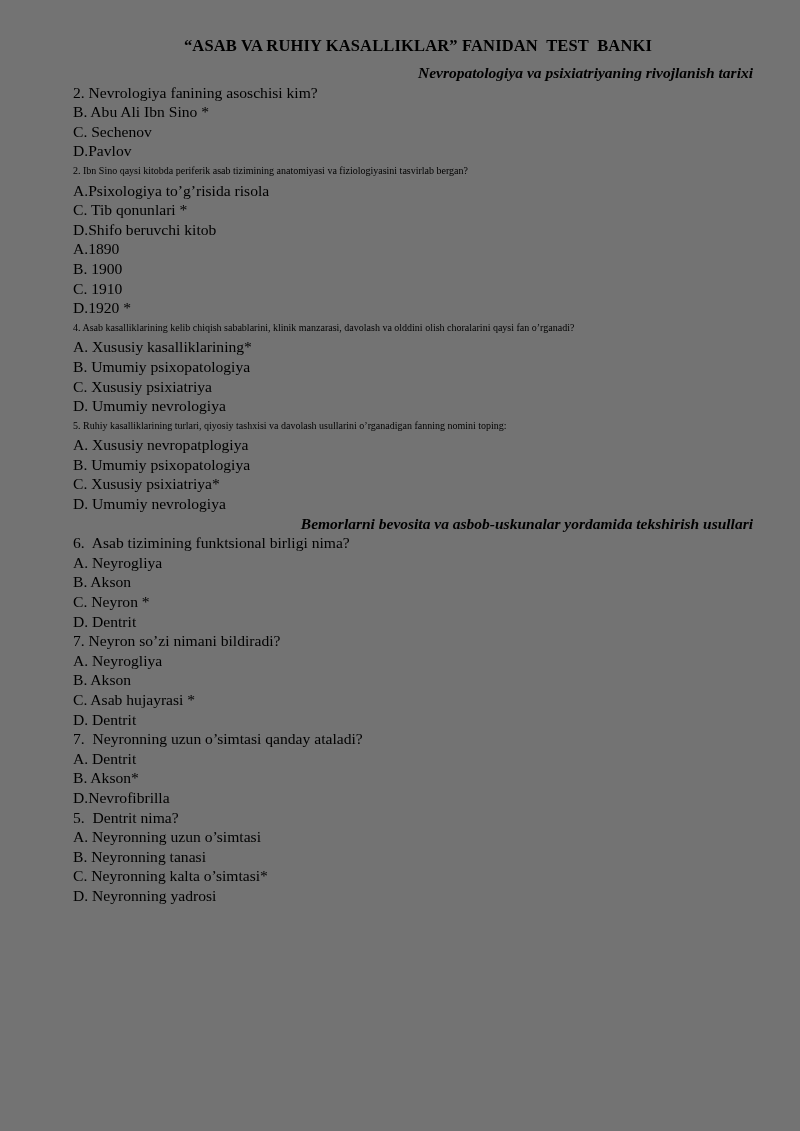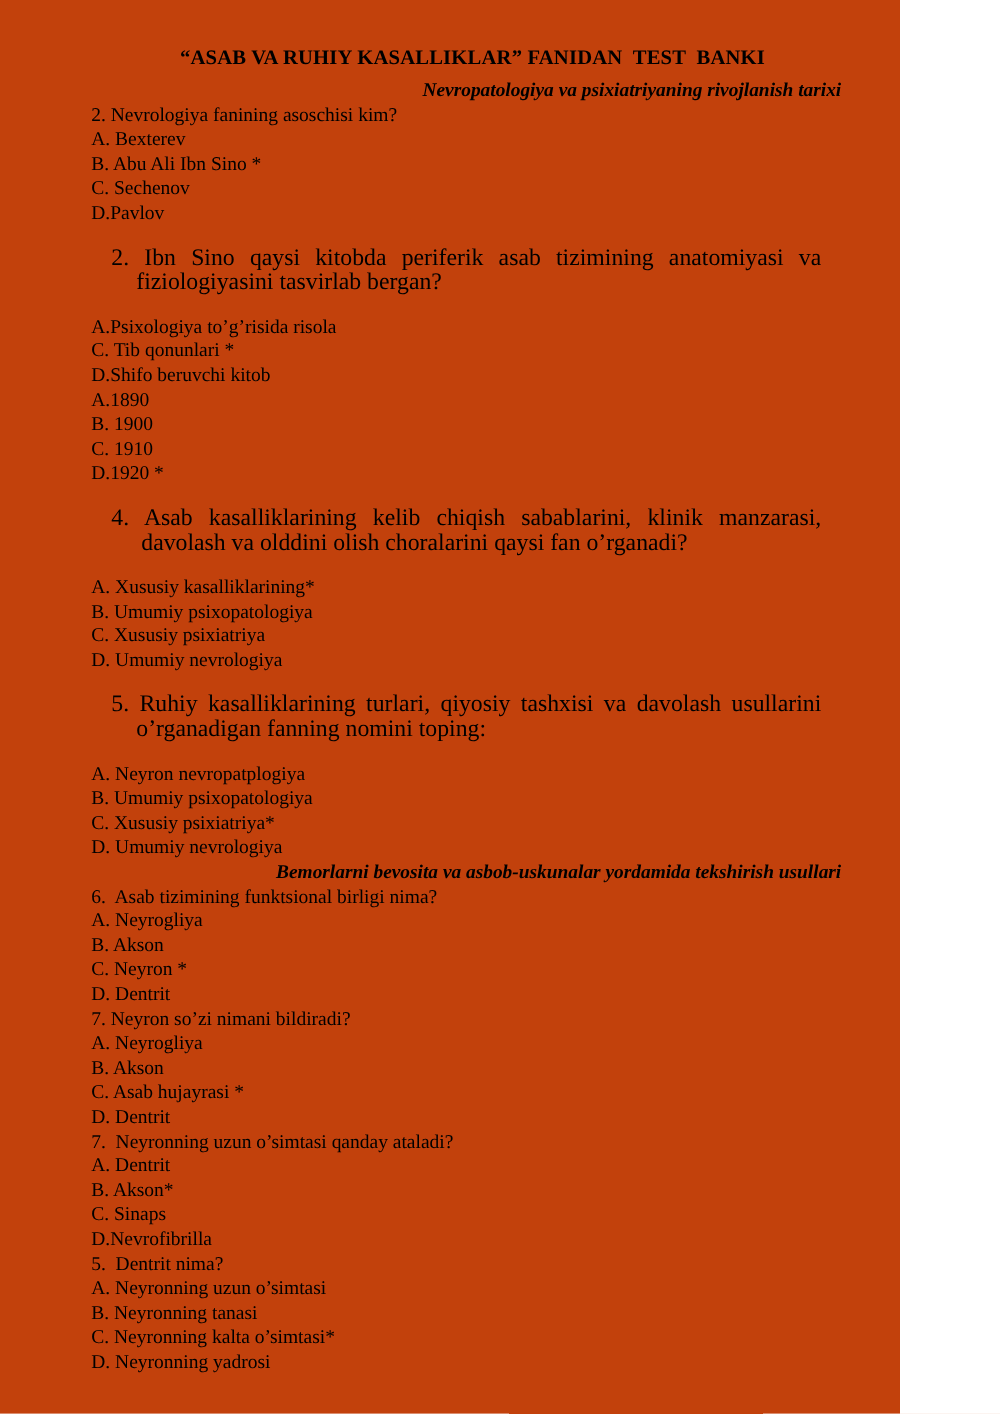--- a/index.html
+++ b/index.html
@@ -9,23 +9,23 @@
   }
   body {
     width: 800px;
     height: 1131px;
     font-family: "Liberation Serif", "DejaVu Serif", serif;
     color: #000000;
     -webkit-font-smoothing: antialiased;
   }
   #page {
     position: relative;
-    width: 720px;
+    width: 800px;
     height: 1131px;
-    background: #c2410c;
+    background: #737373;
     box-sizing: border-box;
     padding: 36px 47px 0 73px;
   }
   .doc-title {
     font-size: 16.5px;
     font-weight: bold;
     text-align: center;
     letter-spacing: 0.15px;
     margin: 0 0 7px 0;
     padding-left: 10px;
@@ -42,78 +42,76 @@
     text-align: right;
   }
   .line {
     font-size: 15.6px;
     line-height: 19.6px;
     margin: 0;
     white-space: pre;
   }
   
   .qwrap {
-    font-size: 19px;
+    font-size: 10px;
     line-height: 19.6px;
-    margin: 16px;
+    margin: 0;
     text-align: justify;
     text-justify: inter-word;
     padding-left: 20px;
     text-indent: -20px;
   }
   .qwrap.deep {
     padding-left: 24px;
     text-indent: -24px;
   }
 </style>
 </head>
 <body>
 
 <div id="page">
   <h1 class="doc-title">“ASAB VA RUHIY KASALLIKLAR” FANIDAN  TEST  BANKI</h1>
   <div id="body-content">
       <div class="section-head">Nevropatologiya va psixiatriyaning rivojlanish tarixi</div>
       <div class="line">2. Nevrologiya fanining asoschisi kim?</div>
-      <div class="line">A. Bexterev</div>
       <div class="line">B. Abu Ali Ibn Sino *</div>
       <div class="line">C. Sechenov</div>
       <div class="line">D.Pavlov</div>
       <div class="qwrap">2. Ibn Sino qaysi kitobda periferik asab tizimining anatomiyasi va fiziologiyasini tasvirlab bergan?</div>
       <div class="line">A.Psixologiya to’g’risida risola</div>
       <div class="line">C. Tib qonunlari *</div>
       <div class="line">D.Shifo beruvchi kitob</div>
       <div class="line">A.1890</div>
       <div class="line">B. 1900</div>
       <div class="line">C. 1910</div>
       <div class="line">D.1920 *</div>
       <div class="qwrap deep">4.  Asab kasalliklarining kelib chiqish sabablarini, klinik manzarasi, davolash va olddini olish choralarini qaysi fan o’rganadi?</div>
       <div class="line">A. Xususiy kasalliklarining*</div>
       <div class="line">B. Umumiy psixopatologiya</div>
       <div class="line">C. Xususiy psixiatriya</div>
       <div class="line">D. Umumiy nevrologiya</div>
       <div class="qwrap">5. Ruhiy kasalliklarining turlari, qiyosiy tashxisi va davolash usullarini o’rganadigan fanning nomini toping:</div>
-      <div class="line">A. Neyron nevropatplogiya</div>
+      <div class="line">A. Xususiy nevropatplogiya</div>
       <div class="line">B. Umumiy psixopatologiya</div>
       <div class="line">C. Xususiy psixiatriya*</div>
       <div class="line">D. Umumiy nevrologiya</div>
       <div class="section-head">Bemorlarni bevosita va asbob-uskunalar yordamida tekshirish usullari</div>
       <div class="line">6.  Asab tizimining funktsional birligi nima?</div>
       <div class="line">A. Neyrogliya</div>
       <div class="line">B. Akson</div>
       <div class="line">C. Neyron *</div>
       <div class="line">D. Dentrit</div>
       <div class="line">7. Neyron so’zi nimani bildiradi?</div>
       <div class="line">A. Neyrogliya</div>
       <div class="line">B. Akson</div>
       <div class="line">C. Asab hujayrasi *</div>
       <div class="line">D. Dentrit</div>
       <div class="line">7.  Neyronning uzun o’simtasi qanday ataladi?</div>
       <div class="line">A. Dentrit</div>
       <div class="line">B. Akson*</div>
-      <div class="line">C. Sinaps</div>
       <div class="line">D.Nevrofibrilla</div>
       <div class="line">5.  Dentrit nima?</div>
       <div class="line">A. Neyronning uzun o’simtasi</div>
       <div class="line">B. Neyronning tanasi</div>
       <div class="line">C. Neyronning kalta o’simtasi*</div>
       <div class="line">D. Neyronning yadrosi</div>
     </div>
 </div>
 
 </body></html>

